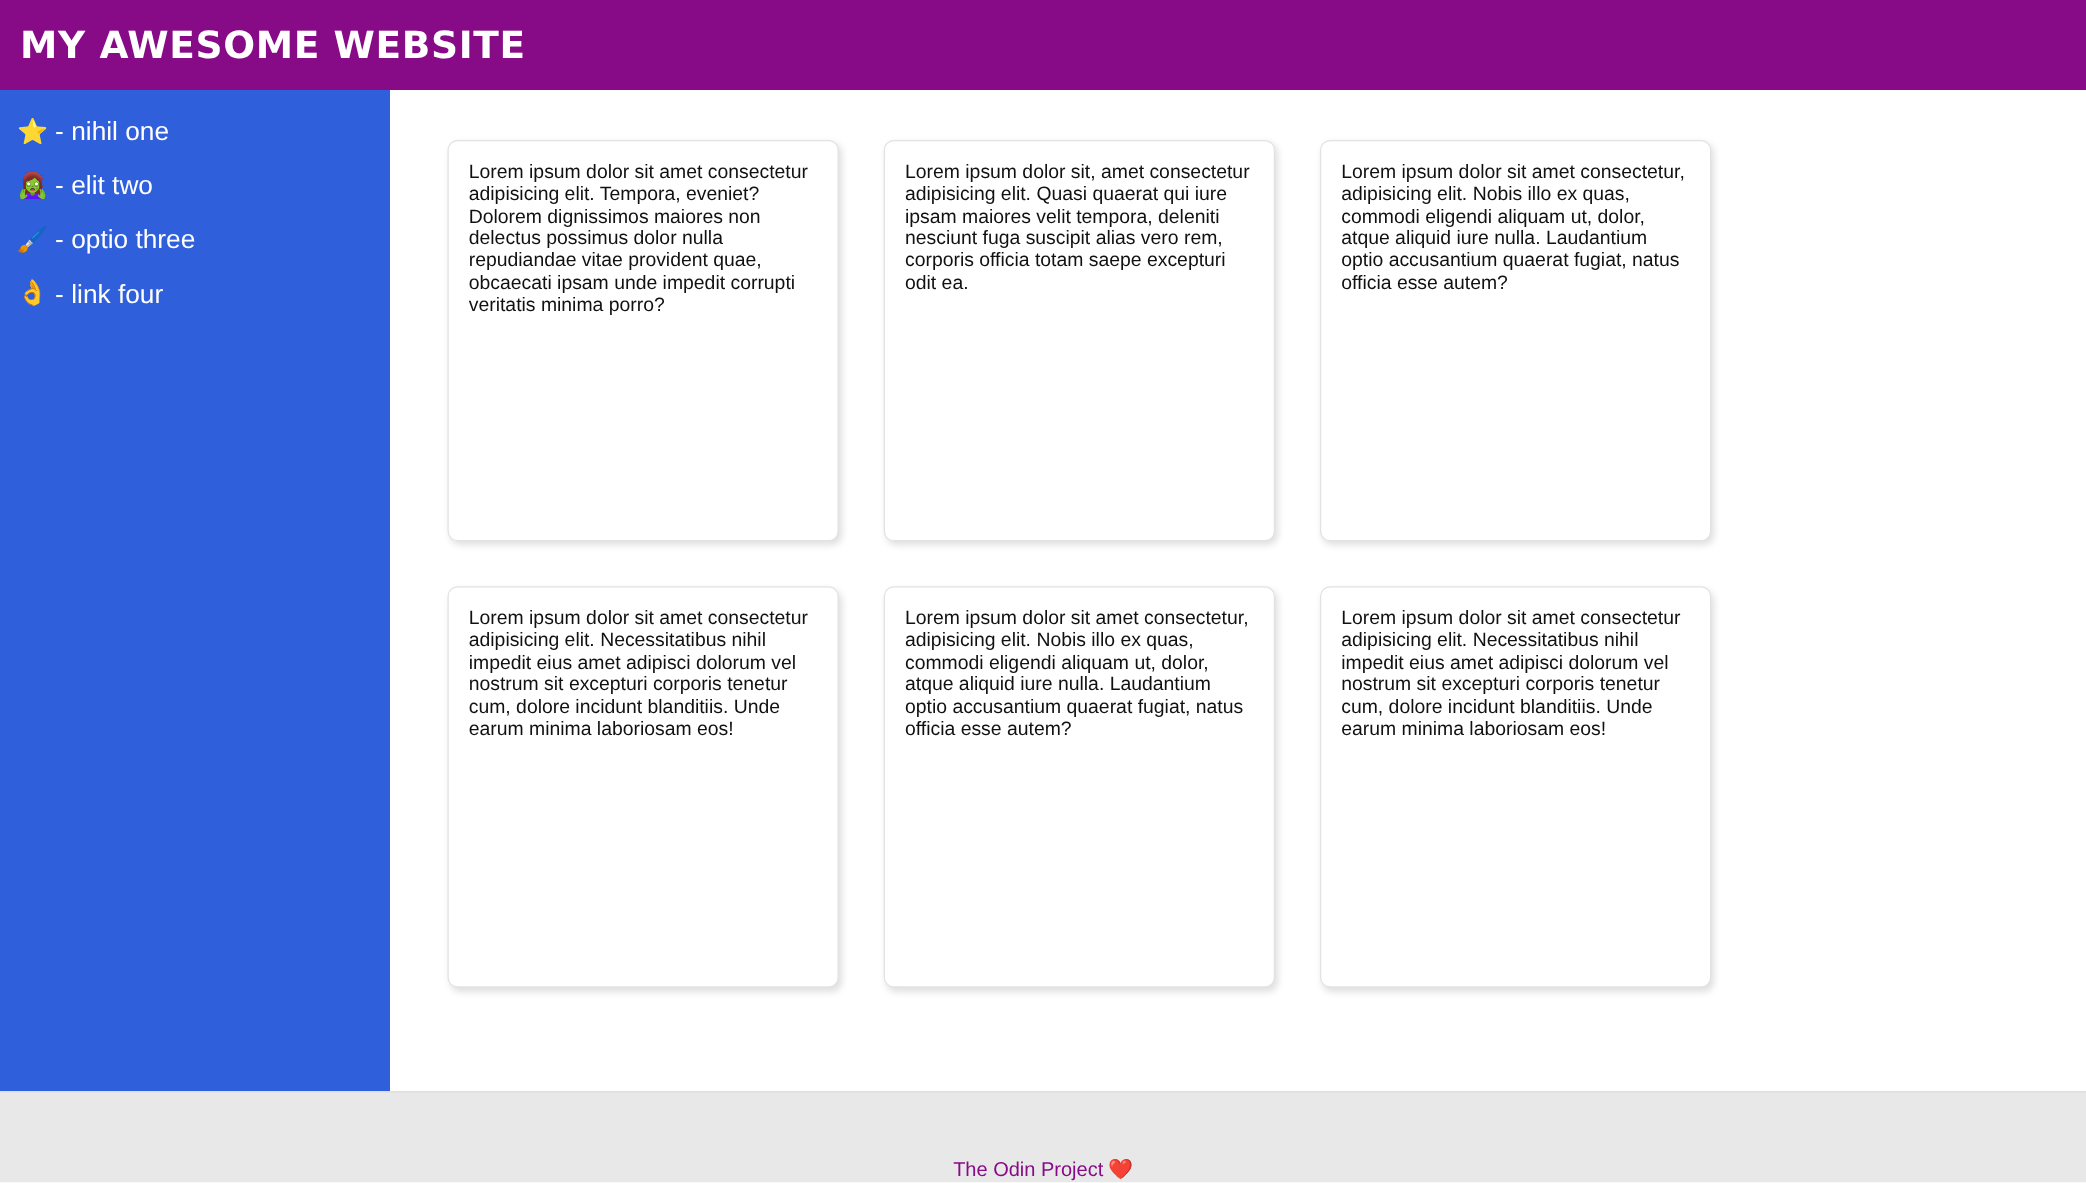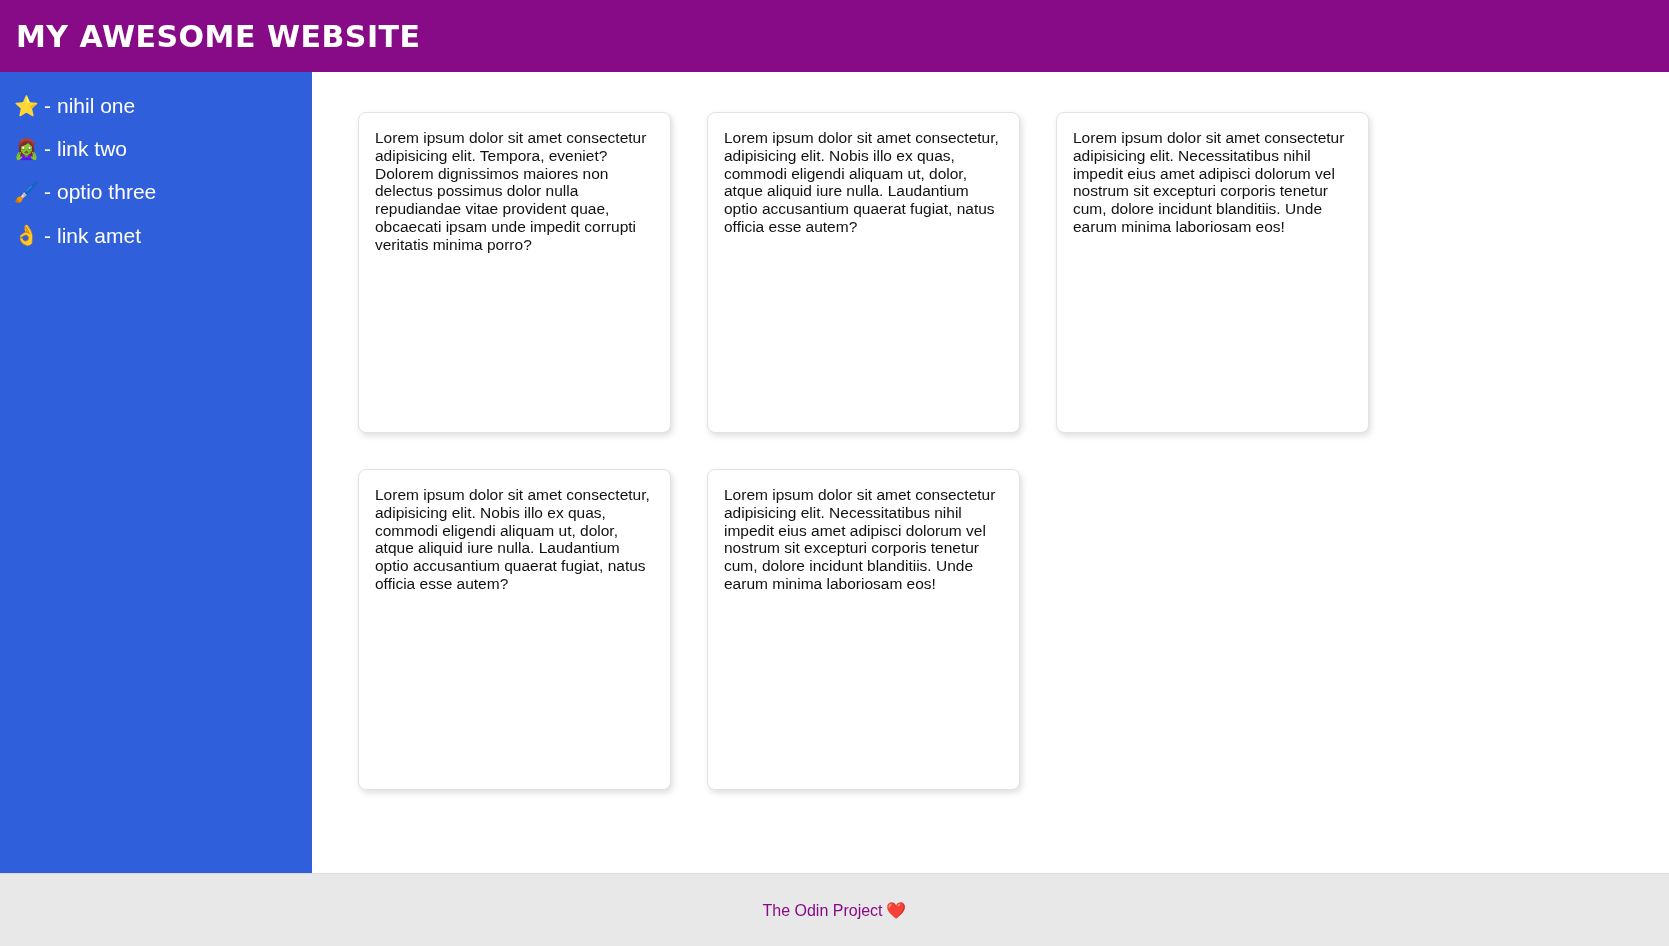--- a/index.html
+++ b/index.html
@@ -102,21 +102,21 @@
     color: #111111;
     overflow: hidden;
   }
 
   
   .footer {
     height: 73px;
     min-height: 73px;
     background: #e8e8e8;
     display: flex;
-    align-items: center;
+    align-items: flex-end;
     justify-content: center;
     width: 1669px;
     border-top: 1px solid #dcdcdc;
   }
   .footer-text {
     color: #870a86;
     font-size: 16px;
   }
   .footer-heart {
     margin-left: 4px;
@@ -137,40 +137,41 @@
 
       <a class="nav-item" href="#">
         <span class="nav-icon">⭐</span>
         <span class="nav-dash">-</span>
         <span>nihil one</span>
       </a>
 
       <a class="nav-item" href="#">
         <span class="nav-icon">🧟‍♀️</span>
         <span class="nav-dash">-</span>
-        <span>link two</span>
+        <span>elit two</span>
       </a>
 
       <a class="nav-item" href="#">
         <span class="nav-icon">🖌️</span>
         <span class="nav-dash">-</span>
         <span>optio three</span>
       </a>
 
       <a class="nav-item" href="#">
         <span class="nav-icon">👌</span>
         <span class="nav-dash">-</span>
-        <span>link amet</span>
+        <span>link four</span>
       </a>
 
     </nav>
 
     <main class="content">
       <div class="card-grid">
         <div class="card">Lorem ipsum dolor sit amet consectetur adipisicing elit. Tempora, eveniet? Dolorem dignissimos maiores non delectus possimus dolor nulla repudiandae vitae provident quae, obcaecati ipsam unde impedit corrupti veritatis minima porro?</div>
+        <div class="card">Lorem ipsum dolor sit, amet consectetur adipisicing elit. Quasi quaerat qui iure ipsam maiores velit tempora, deleniti nesciunt fuga suscipit alias vero rem, corporis officia totam saepe excepturi odit ea.</div>
         <div class="card">Lorem ipsum dolor sit amet consectetur, adipisicing elit. Nobis illo ex quas, commodi eligendi aliquam ut, dolor, atque aliquid iure nulla. Laudantium optio accusantium quaerat fugiat, natus officia esse autem?</div>
         <div class="card">Lorem ipsum dolor sit amet consectetur adipisicing elit. Necessitatibus nihil impedit eius amet adipisci dolorum vel nostrum sit excepturi corporis tenetur cum, dolore incidunt blanditiis. Unde earum minima laboriosam eos!</div>
         <div class="card">Lorem ipsum dolor sit amet consectetur, adipisicing elit. Nobis illo ex quas, commodi eligendi aliquam ut, dolor, atque aliquid iure nulla. Laudantium optio accusantium quaerat fugiat, natus officia esse autem?</div>
         <div class="card">Lorem ipsum dolor sit amet consectetur adipisicing elit. Necessitatibus nihil impedit eius amet adipisci dolorum vel nostrum sit excepturi corporis tenetur cum, dolore incidunt blanditiis. Unde earum minima laboriosam eos!</div>
       </div>
     </main>
 
   </div>
 
   <footer class="footer">

